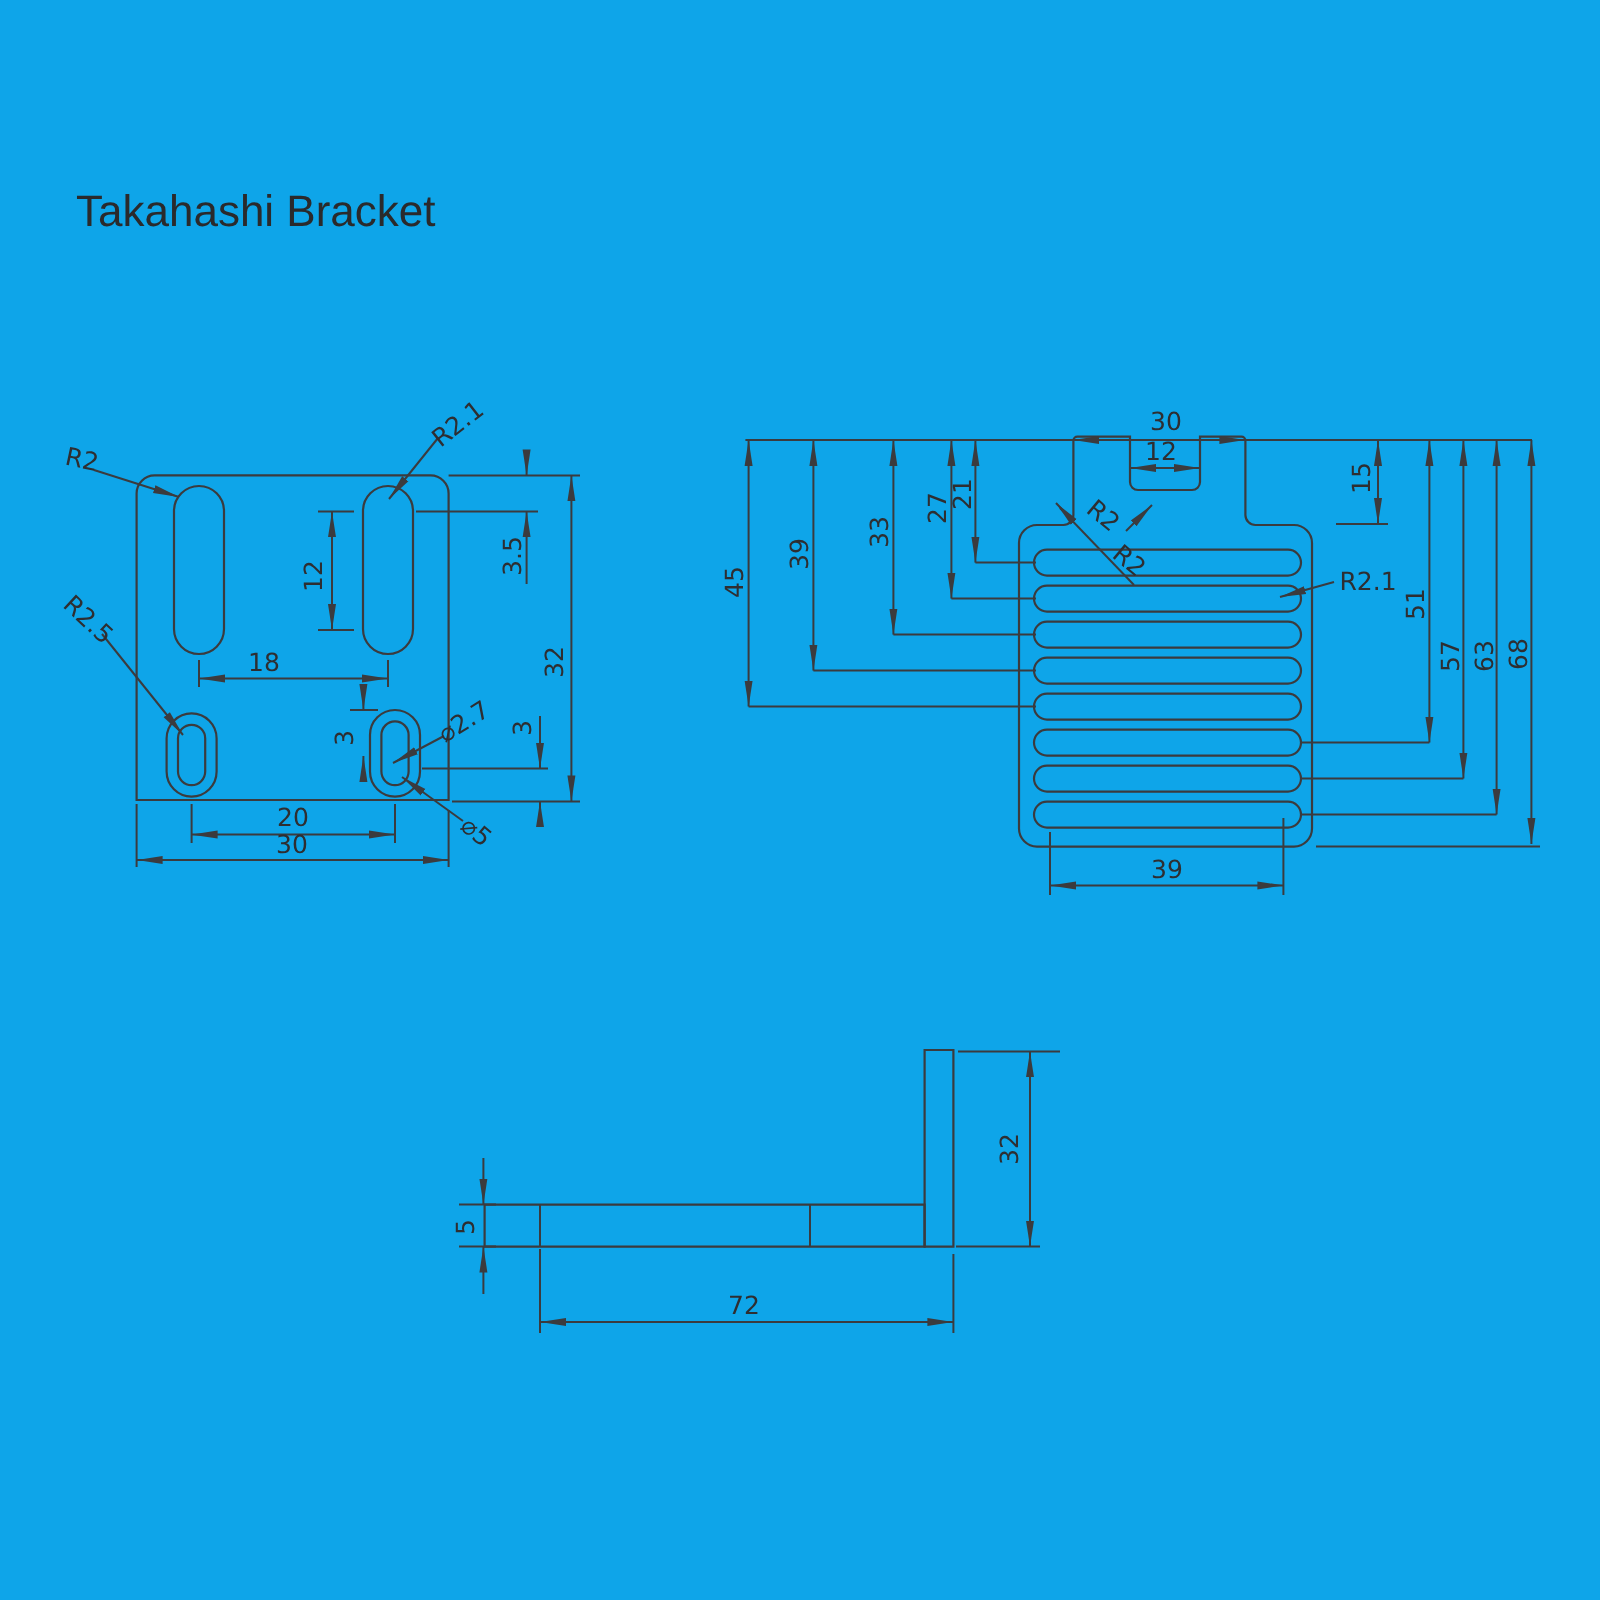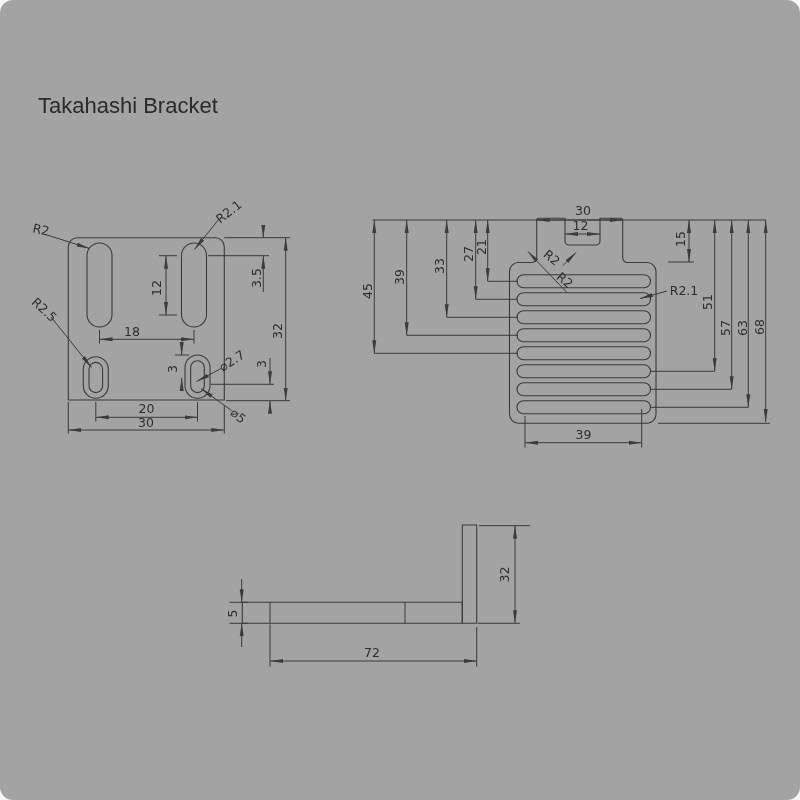--- a/index.html
+++ b/index.html
@@ -1,17 +1,17 @@
 <!DOCTYPE html>
 <html><head>
 <meta charset="utf-8">
 <style>
   :root { --lc:#3b3b3e; }
   html,body { margin:0; padding:0; background:#f5f6f7; }
-  .stage { width:800px; height:800px; position:relative; background:#a3a3a3;border-radius:13px; }
+  .stage { width:800px; height:800px; position:relative; background:#0ea5e9; }
   svg { display:block; }
   .ol { fill:none; stroke:var(--lc); stroke-width:1.1px; }
   .ln { fill:none; stroke:var(--lc); stroke-width:1px; }
   .d  { marker-start:url(#ar); marker-end:url(#ar); }
   .a  { marker-end:url(#ar); }
   text { font:12.5px "DejaVu Sans", sans-serif; fill:#2e2e31; text-anchor:middle; }
   .title { font:22px "Liberation Sans", sans-serif; fill:#2a2a2c; text-anchor:start; }
 </style>
 </head>
 <body>

